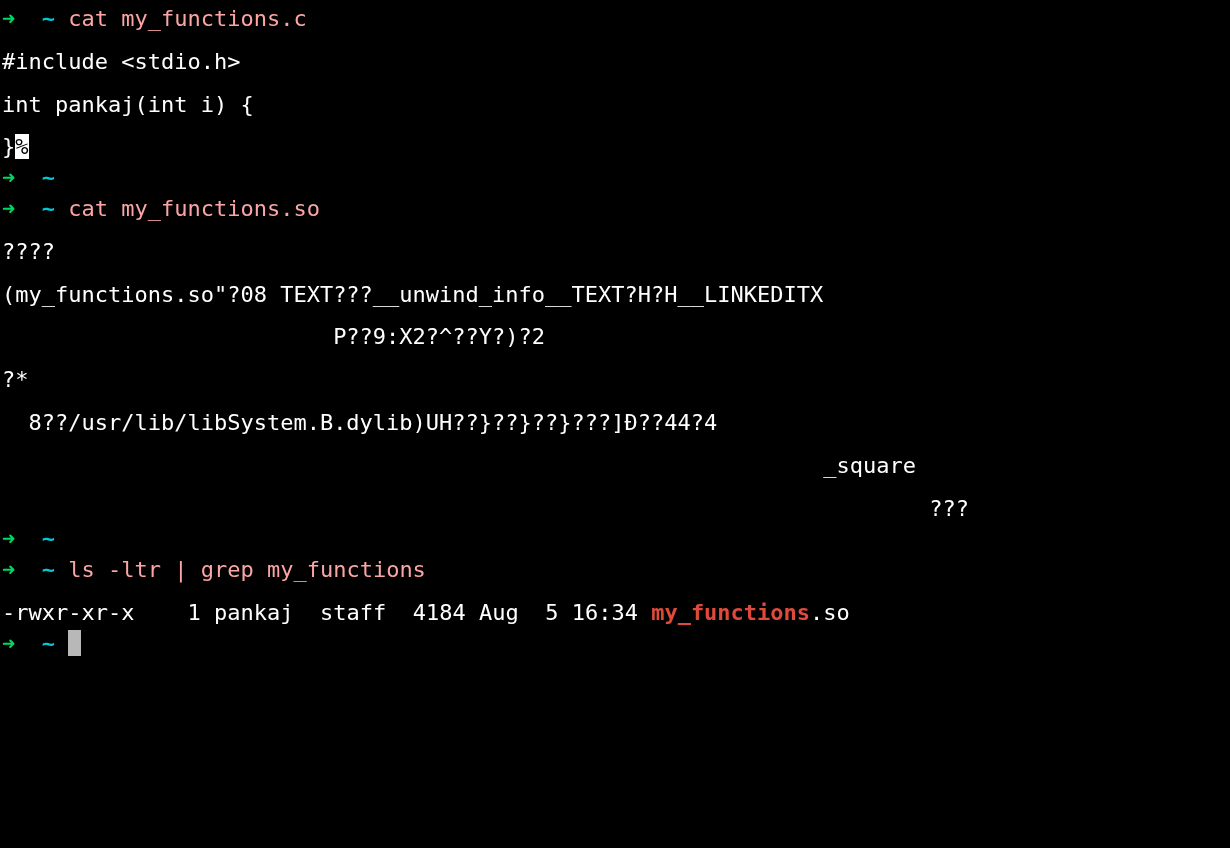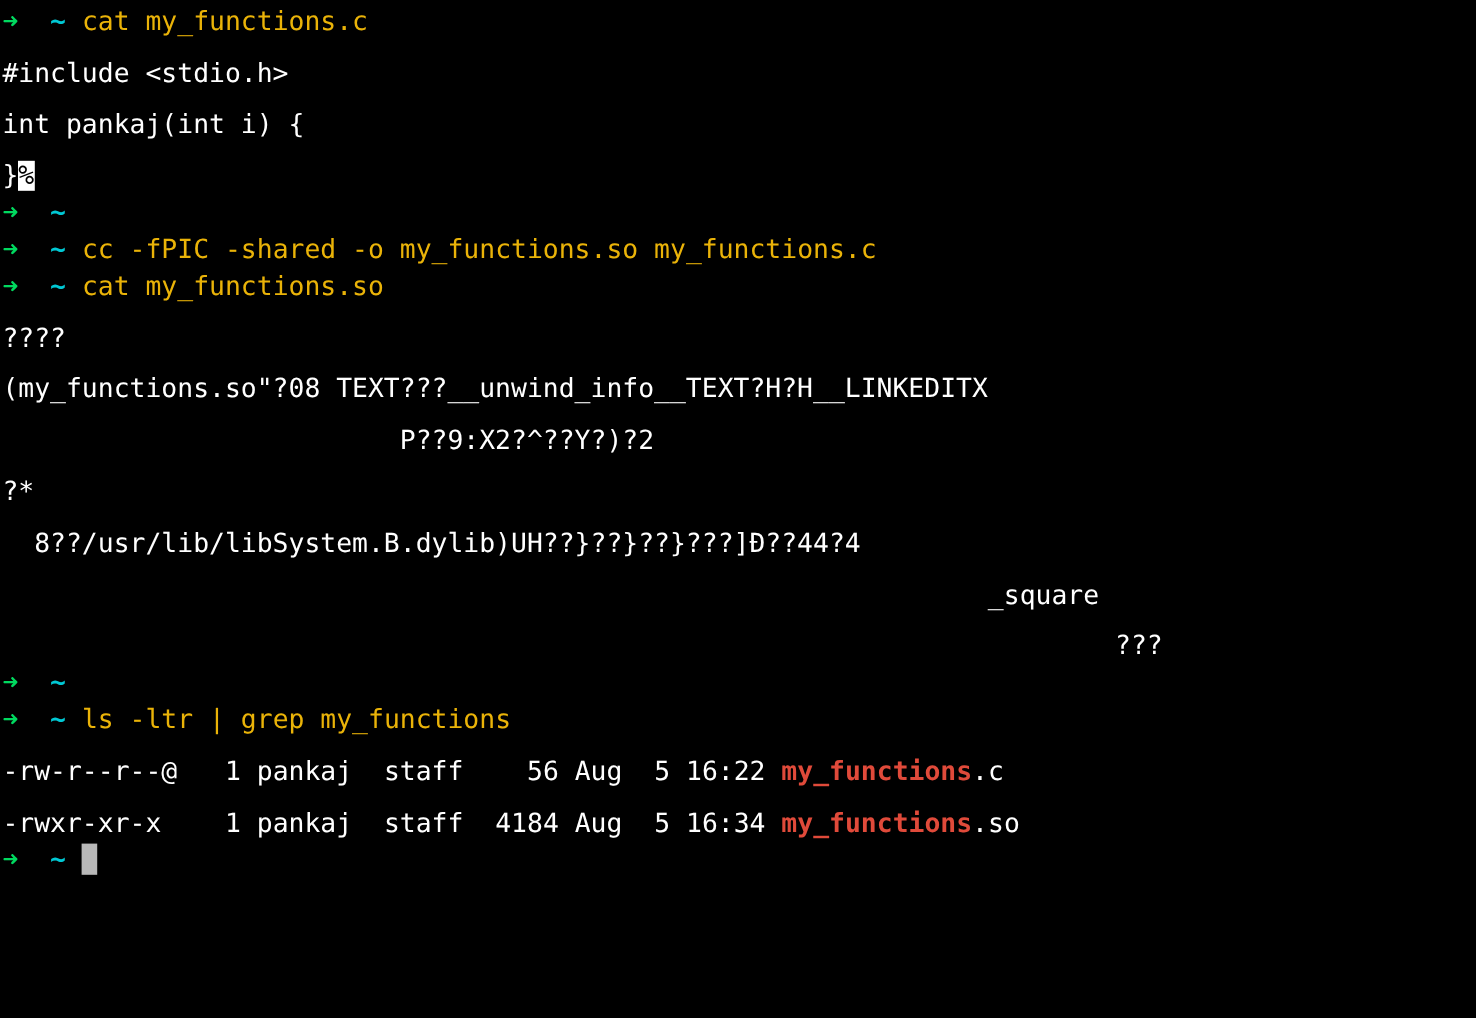--- a/index.html
+++ b/index.html
@@ -24,21 +24,21 @@
     }
     .arrow {
       color: #00d95f;
       font-weight: bold;
     }
     .tilde {
       color: #00c8d4;
       font-weight: bold;
     }
     .cmd {
-      color: #eab308;
+      color: #fca5a5;
     }
     .output {
       color: #ffffff;
       margin-top: 12px;
     }
     .highlight-bg {
       background: #ffffff;
       color: #000000;
     }
     .red-text {
@@ -60,36 +60,34 @@
 
 <div class="line"><span class="arrow">➜</span>  <span class="tilde">~</span> <span class="cmd">cat my_functions.c</span></div>
 
 <div class="line output">#include &lt;stdio.h&gt;</div>
 <div class="line output"></div>
 <div class="line output">int pankaj(int i) {</div>
 <div class="line output"><span>}</span><span class="highlight-bg">%</span></div>
 
 <div class="line"><span class="arrow">➜</span>  <span class="tilde">~</span> <span class="cmd"></span></div>
 
-<div class="line"><span class="arrow">➜</span>  <span class="tilde">~</span> <span class="cmd">cc -fPIC -shared -o my_functions.so my_functions.c</span></div>
 
 <div class="line"><span class="arrow">➜</span>  <span class="tilde">~</span> <span class="cmd">cat my_functions.so</span></div>
 
 <div class="line output">????</div>
 <div class="line output">(my_functions.so"?08 TEXT???__unwind_info__TEXT?H?H__LINKEDITX</div>
 <div class="line output">                         P??9:X2?^??Y?)?2</div>
 <div class="line output"></div>
 <div class="line output">?*</div>
 <div class="line output">  8??/usr/lib/libSystem.B.dylib)UH??}??}??}???]Ð??44?4</div>
 <div class="line output">                                                              _square</div>
 <div class="line output">                                                                      ???</div>
 
 <div class="line"><span class="arrow">➜</span>  <span class="tilde">~</span> <span class="cmd"></span></div>
 
 <div class="line"><span class="arrow">➜</span>  <span class="tilde">~</span> <span class="cmd">ls -ltr | grep my_functions</span></div>
 
-<div class="line output"><span>-rw-r--r--@</span>   <span>1</span> <span>pankaj</span>  <span>staff</span>    <span>56</span> <span>Aug</span>  <span>5</span> <span>16:22</span> <span class="red-text">my_functions</span><span>.c</span></div>
 
 <div class="line output"><span>-rwxr-xr-x </span>   <span>1</span> <span>pankaj</span>  <span>staff</span>  <span>4184</span> <span>Aug</span>  <span>5</span> <span>16:34</span> <span class="red-text">my_functions</span><span>.so</span></div>
 
 <div class="line"><span class="arrow">➜</span>  <span class="tilde">~</span> <span class="cursor"></span></div>
 
 </div>
 
 </body></html>

